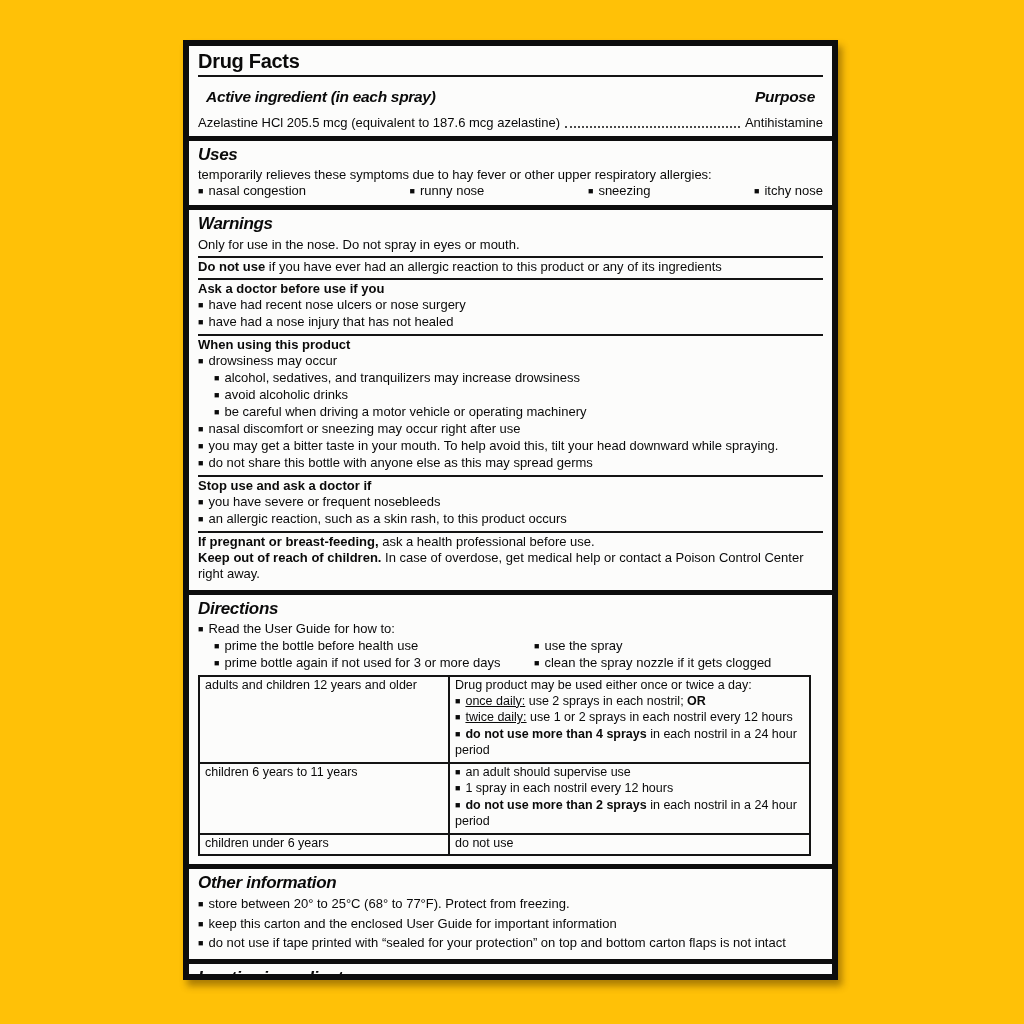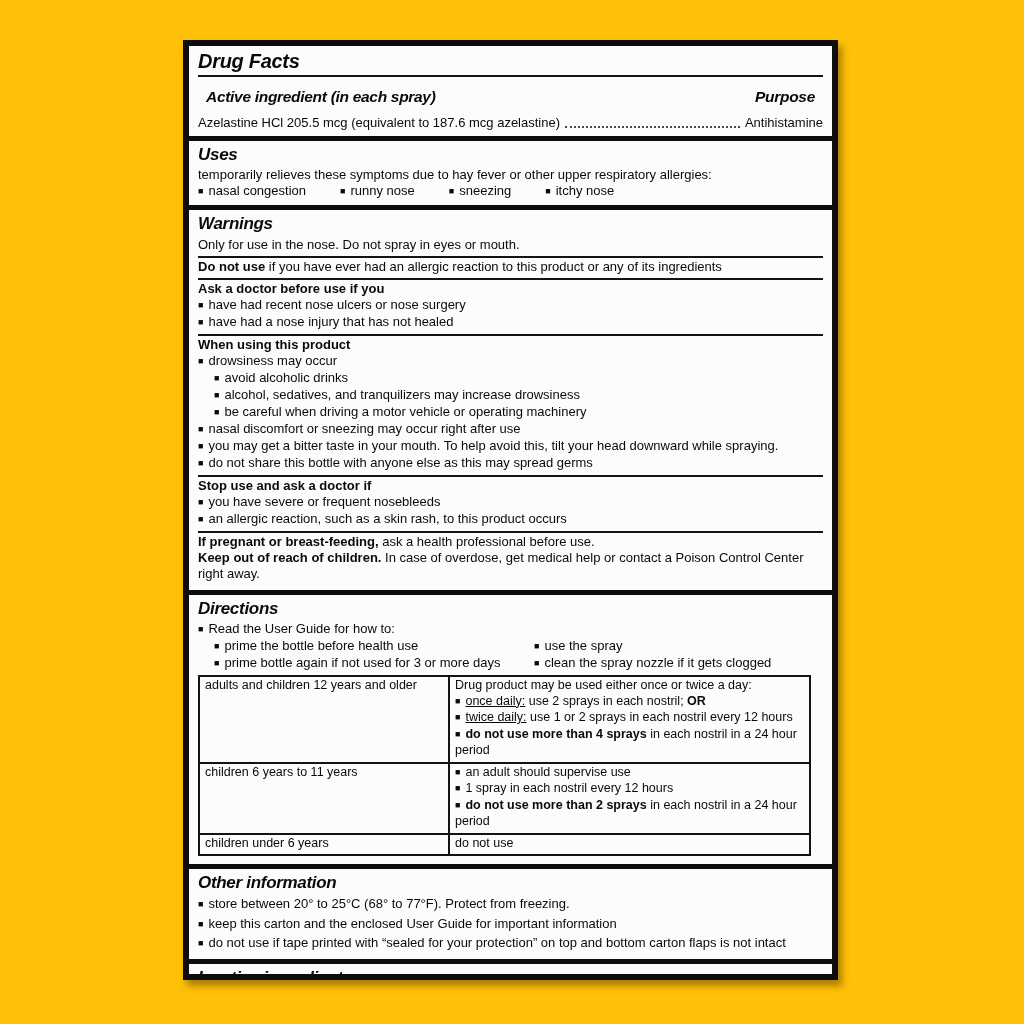--- a/index.html
+++ b/index.html
@@ -19,21 +19,21 @@
     border:6px solid #0d0d0d;
     box-shadow:4px 6px 7px rgba(70,45,0,0.45);
     display:flex; flex-direction:column;
     overflow:hidden;
   }
   .sec { padding:3px 9px 5px 9px; }
   .sec + .sec { border-top:5px solid #0d0d0d; }
 
   .hdr-xl {
     margin:1px 0 2px 0;
-    font-size:20px; font-weight:bold; font-style:italic;
+    font-size:20px; font-weight:bold; 
     letter-spacing:-0.3px;
   }
   .hdr {
     margin:1px 0 2px 0;
     font-size:17px; font-weight:bold; font-style:italic;
     letter-spacing:-0.3px;
   }
   .hdr-m {
     margin:8px;
     font-size:15.5px; font-weight:bold; font-style:italic;
@@ -46,21 +46,21 @@
   .u { text-decoration:underline; }
 
   .row-between { display:flex; justify-content:space-between; align-items:baseline; }
   .leader-row { display:flex; align-items:flex-end; font-size:13px; line-height:17px; }
   .leader { flex:1; border-bottom:2px dotted #4a4a4a; margin:0 5px 3px 5px; min-width:30px; }
 
   .li { display:block; font-size:13px; line-height:16px; }
   .l2 { padding-left:16px; }
   .sq { font-size:9px; margin-right:5px; position:relative; top:-1px; }
 
-  .symptom-row { display:flex; gap:34px; }
+  .symptom-row { display:flex; gap:34px;justify-content:space-between; }
 
   .wblock { padding:1px 0 3px 0; border-bottom:2px solid #141414; }
   .wblock.last { border-bottom:none; }
 
   .dir-grid { display:grid; grid-template-columns:336px 1fr; }
 
   table.dose { border-collapse:collapse; width:calc(100% - 12px); margin:3px 12px 3px 0; }
   table.dose td {
     border:2px solid #141414; vertical-align:top;
     font-size:12.5px; line-height:15.5px; padding:1px 5px 3px 5px;
@@ -114,22 +114,22 @@
 
       <div class="wblock">
         <div class="txt b">Ask a doctor before use if you</div>
         <div class="li"><span class="sq">■</span><span>have had recent nose ulcers or nose surgery</span></div>
         <div class="li"><span class="sq">■</span><span>have had a nose injury that has not healed</span></div>
       </div>
 
       <div class="wblock">
         <div class="txt b">When using this product</div>
         <div class="li"><span class="sq">■</span><span>drowsiness may occur</span></div>
+        <div class="li l2"><span class="sq">■</span><span>alcohol, sedatives, and tranquilizers may increase drowsiness</span></div>
         <div class="li l2"><span class="sq">■</span><span>avoid alcoholic drinks</span></div>
-        <div class="li l2"><span class="sq">■</span><span>alcohol, sedatives, and tranquilizers may increase drowsiness</span></div>
         <div class="li l2"><span class="sq">■</span><span>be careful when driving a motor vehicle or operating machinery</span></div>
         <div class="li"><span class="sq">■</span><span>nasal discomfort or sneezing may occur right after use</span></div>
         <div class="li"><span class="sq">■</span><span>you may get a bitter taste in your mouth. To help avoid this, tilt your head downward while spraying.</span></div>
         <div class="li"><span class="sq">■</span><span>do not share this bottle with anyone else as this may spread germs</span></div>
       </div>
 
       <div class="wblock">
         <div class="txt b">Stop use and ask a doctor if</div>
         <div class="li"><span class="sq">■</span><span>you have severe or frequent nosebleeds</span></div>
         <div class="li"><span class="sq">■</span><span>an allergic reaction, such as a skin rash, to this product occurs</span></div>

